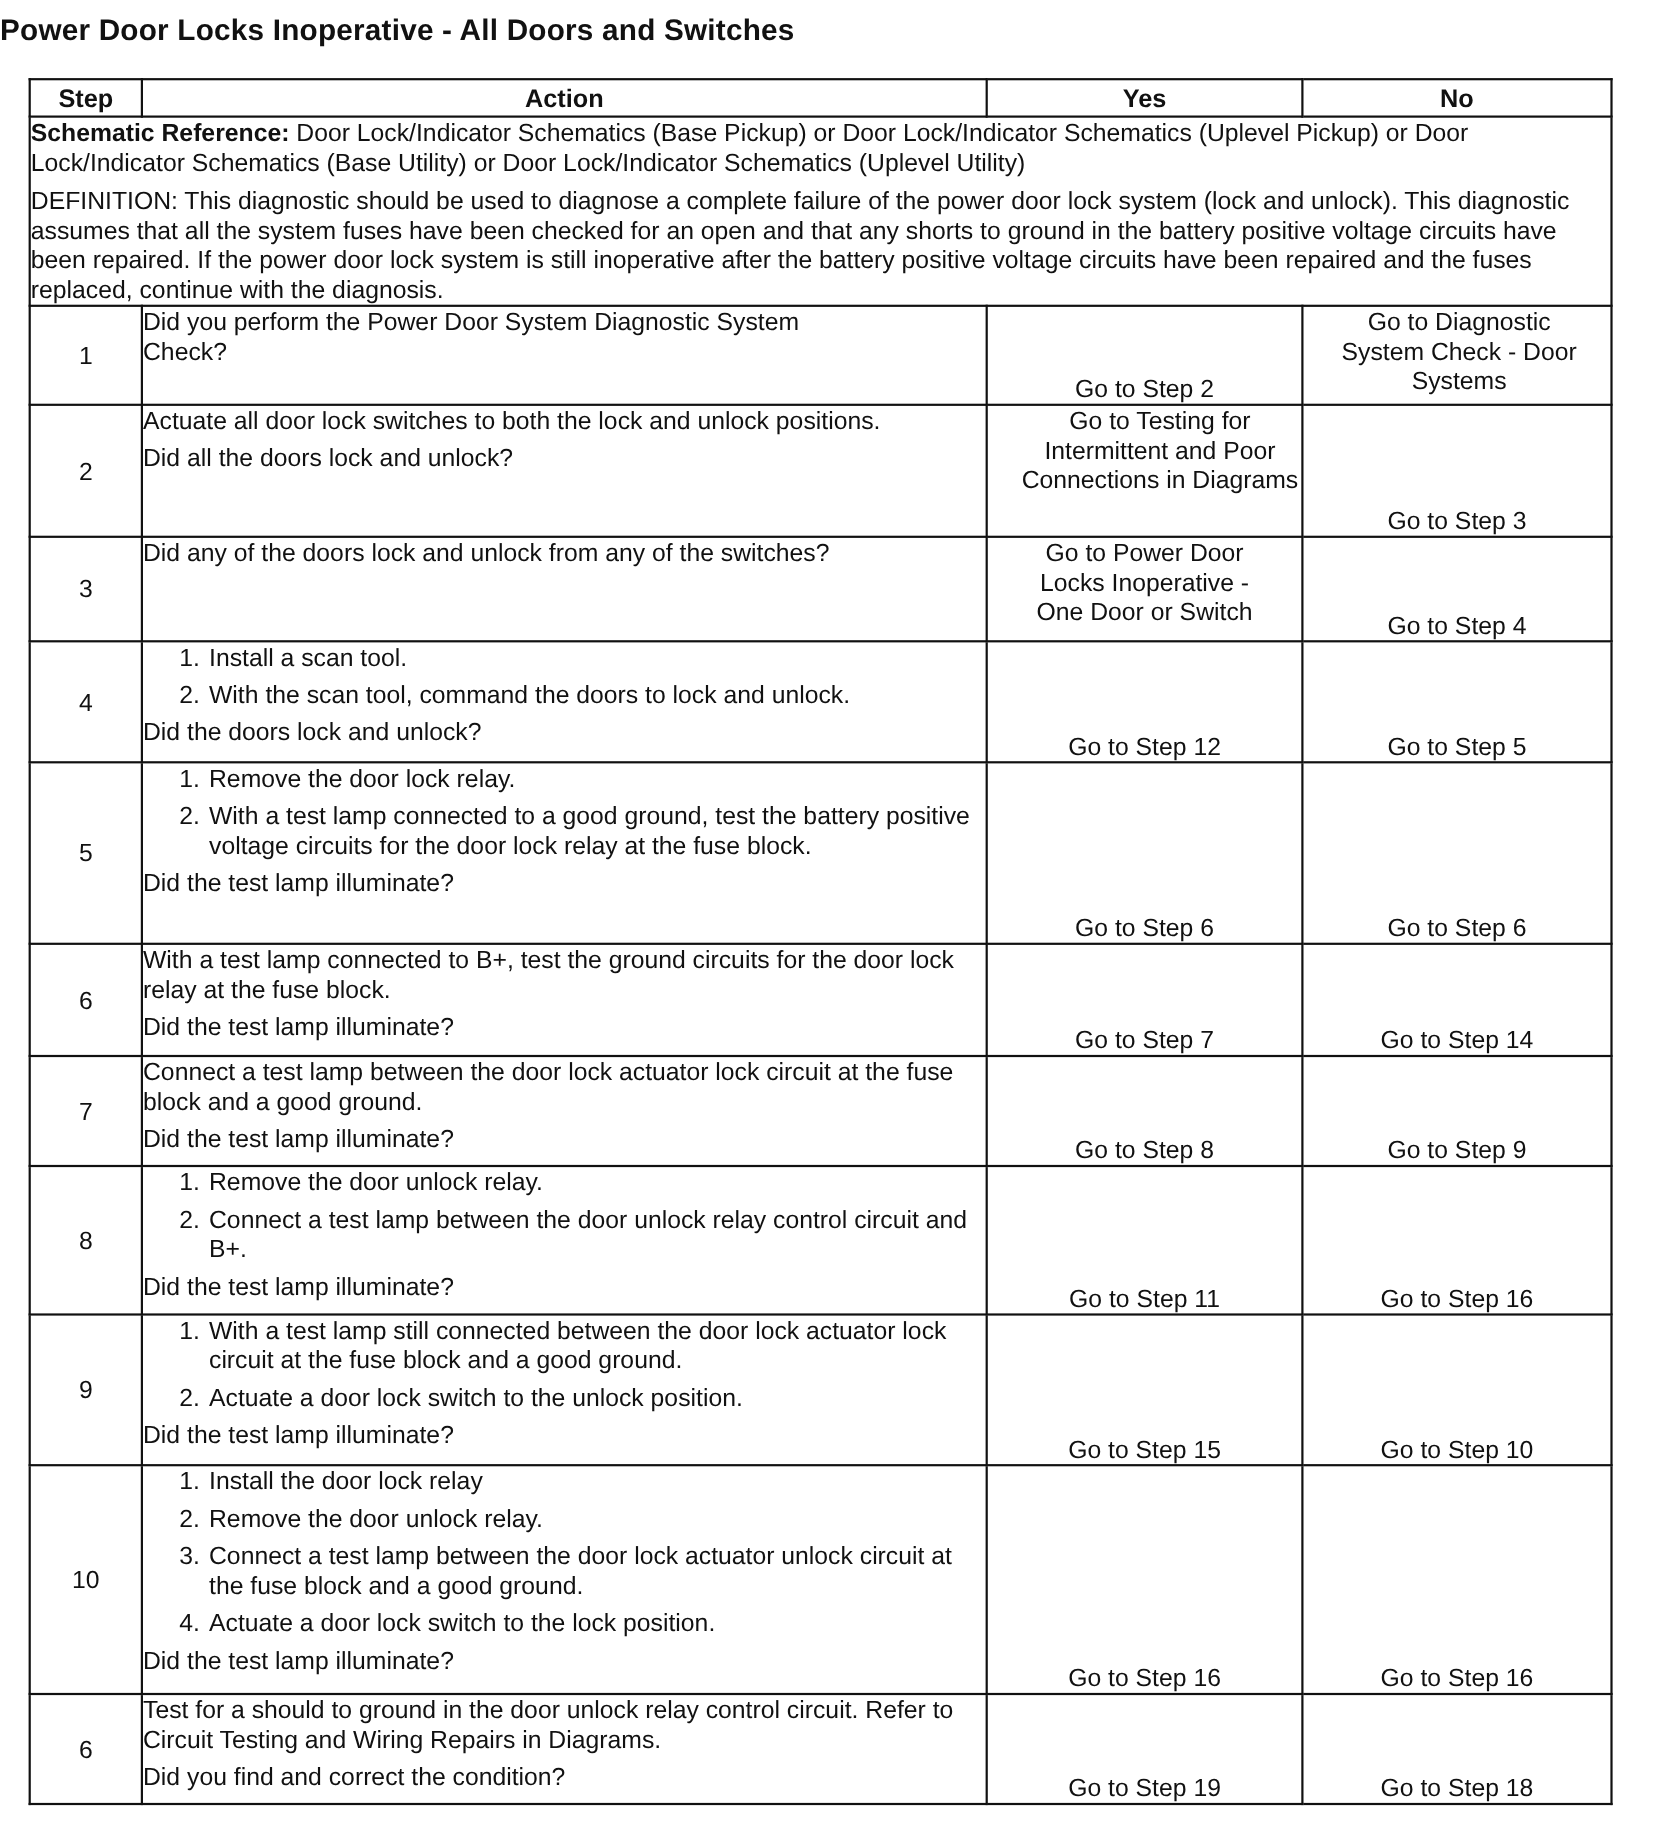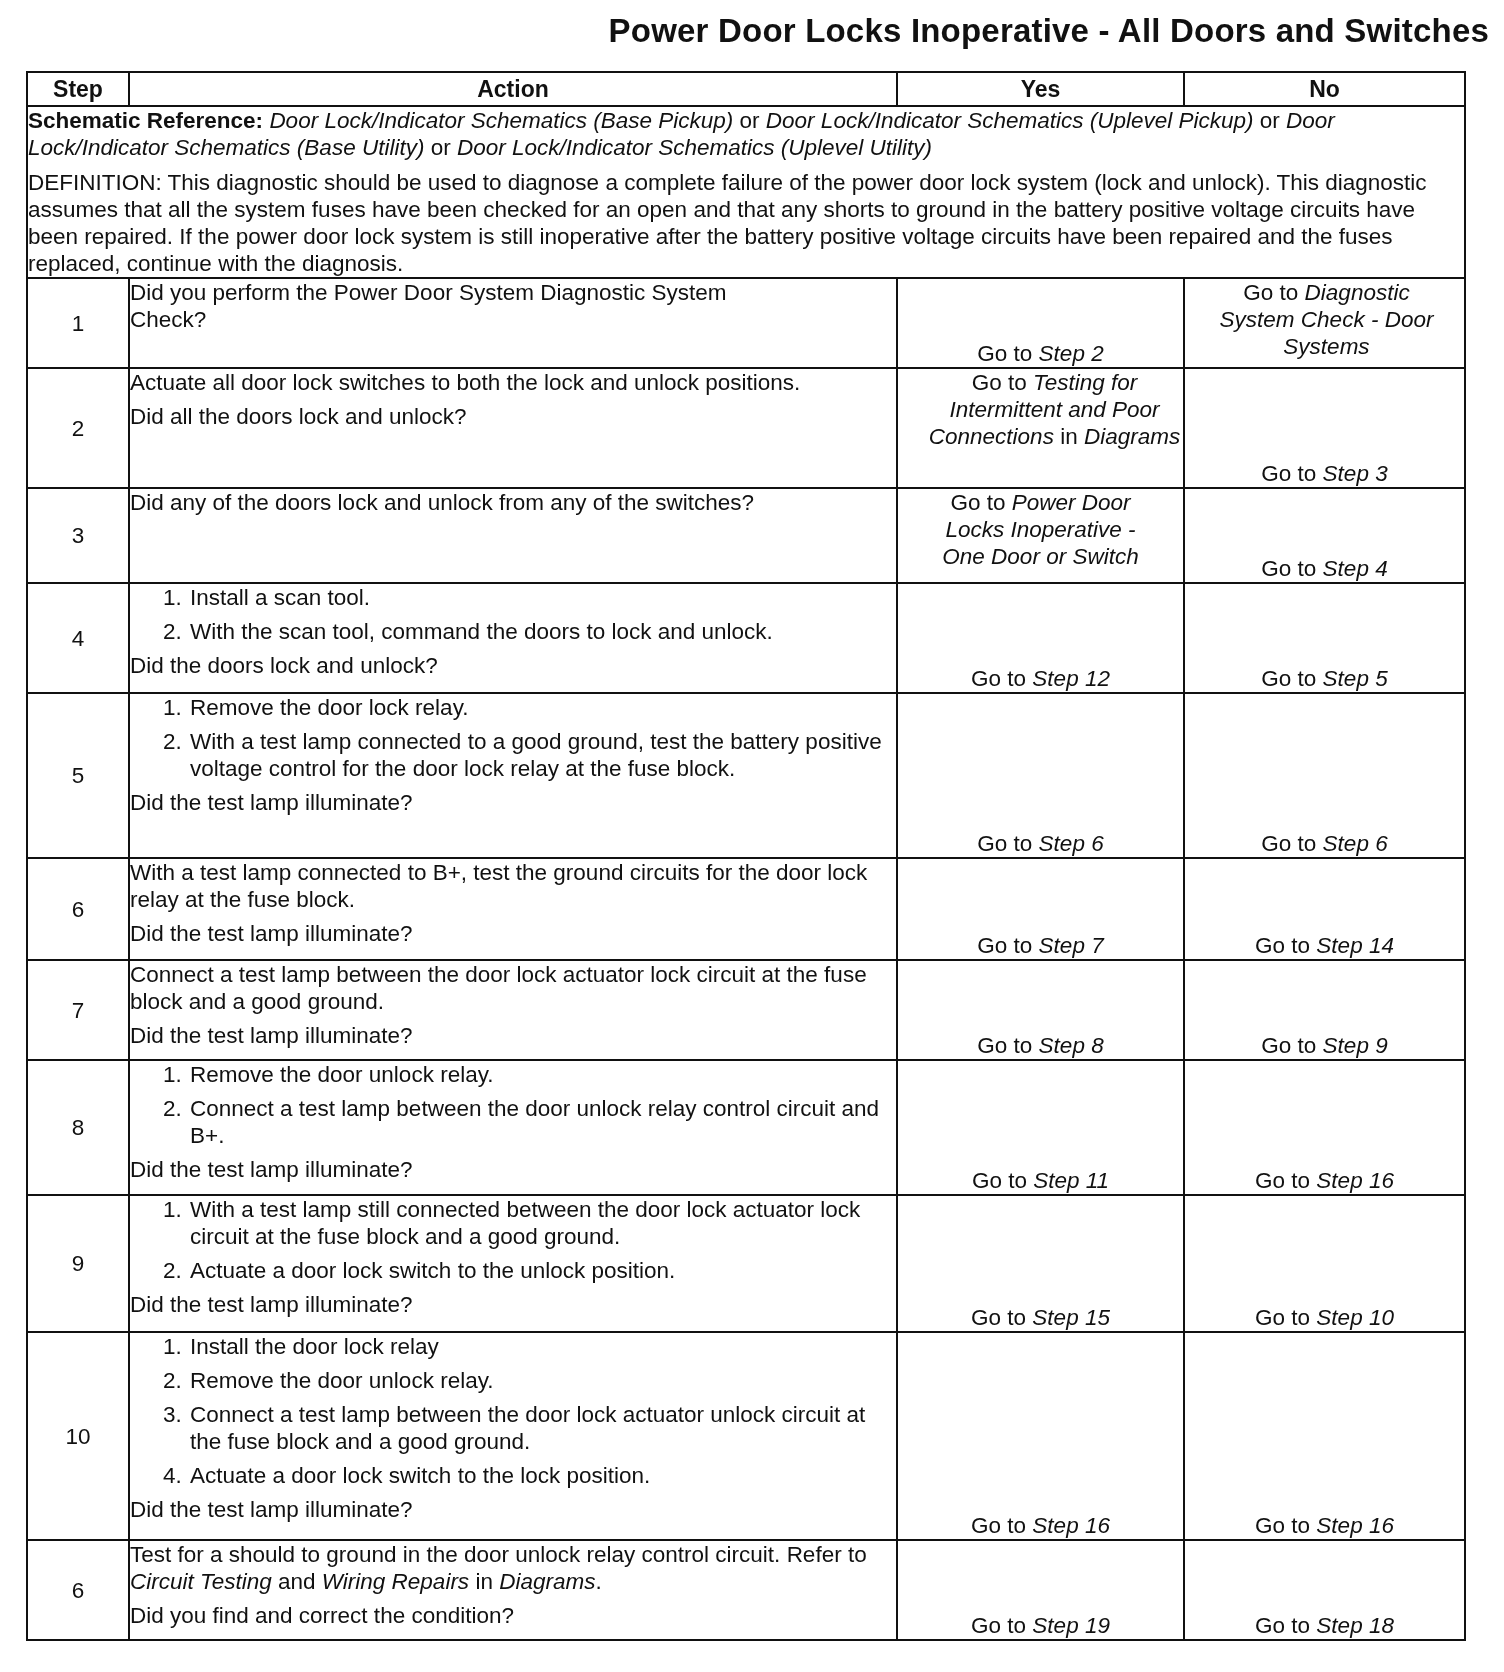--- a/index.html
+++ b/index.html
@@ -3,40 +3,40 @@
 <meta charset="utf-8">
 <style>
   html, body { margin: 0; padding: 0; background: #ffffff; }
   body {
     width: 1504px; height: 1672px; position: relative; overflow: hidden;
     font-family: "Liberation Sans", "DejaVu Sans", sans-serif;
     color: #111111;
   }
   .title {
     position: absolute; left: 0; top: 12px; width: 1489px;
-    text-align: right; font-weight: bold; font-size: 33px; letter-spacing: 0.2px;
+    text-align: left; font-weight: bold; font-size: 27px; letter-spacing: 0.2px;
   }
   table.diag {
     position: absolute; left: 26px; top: 71px;
     width: 1438px; border-collapse: collapse; table-layout: fixed;
     font-size: 22.5px; line-height: 27px;
   }
   table.diag td, table.diag th {
     border: 2.5px solid #111111; vertical-align: top; padding: 0;
   }
   col.c-step { width: 102px; }
   col.c-action { width: 768px; }
   col.c-yes { width: 287px; }
   col.c-no { width: 281px; }
   th { font-weight: bold; font-size: 23px; height: 32px; text-align: center; vertical-align: middle !important; }
   td.intro { padding: 6px 14px 6px 16px; }
   td.intro p { margin: 0; }
   td.intro p.def { margin-top: 8px; }
   .b { font-weight: bold; }
-  .i { font-style: italic; }
+  .i { }
   td.step { text-align: center; vertical-align: middle !important; }
   td.action { padding: 3px 12px 4px 12px; }
   td.action p { margin: 0 0 7px 0; }
   td.action p:last-child { margin-bottom: 0; }
   td.action ol { margin: 0 0 7px 0; padding-left: 58px; }
   td.action ol li { margin-bottom: 7px; padding-left: 2px; }
   td.action ol li:last-child { margin-bottom: 0; }
   td.res { text-align: center; vertical-align: bottom !important; padding: 2px 10px 3px 10px; }
   td.res.top { vertical-align: top !important; }
 </style>
@@ -107,21 +107,21 @@
       </td>
       <td class="res"><span>Go to </span><span class="i">Step 12</span></td>
       <td class="res"><span>Go to </span><span class="i">Step 5</span></td>
     </tr>
 
     <tr style="height:165px">
       <td class="step">5</td>
       <td class="action">
         <ol>
           <li>Remove the door lock relay.</li>
-          <li>With a test lamp connected to a good ground, test the battery positive voltage control for the door lock relay at the fuse block.</li>
+          <li>With a test lamp connected to a good ground, test the battery positive voltage circuits for the door lock relay at the fuse block.</li>
         </ol>
         <p>Did the test lamp illuminate?</p>
       </td>
       <td class="res"><span>Go to </span><span class="i">Step 6</span></td>
       <td class="res"><span>Go to </span><span class="i">Step 6</span></td>
     </tr>
 
     <tr style="height:102px">
       <td class="step">6</td>
       <td class="action">

